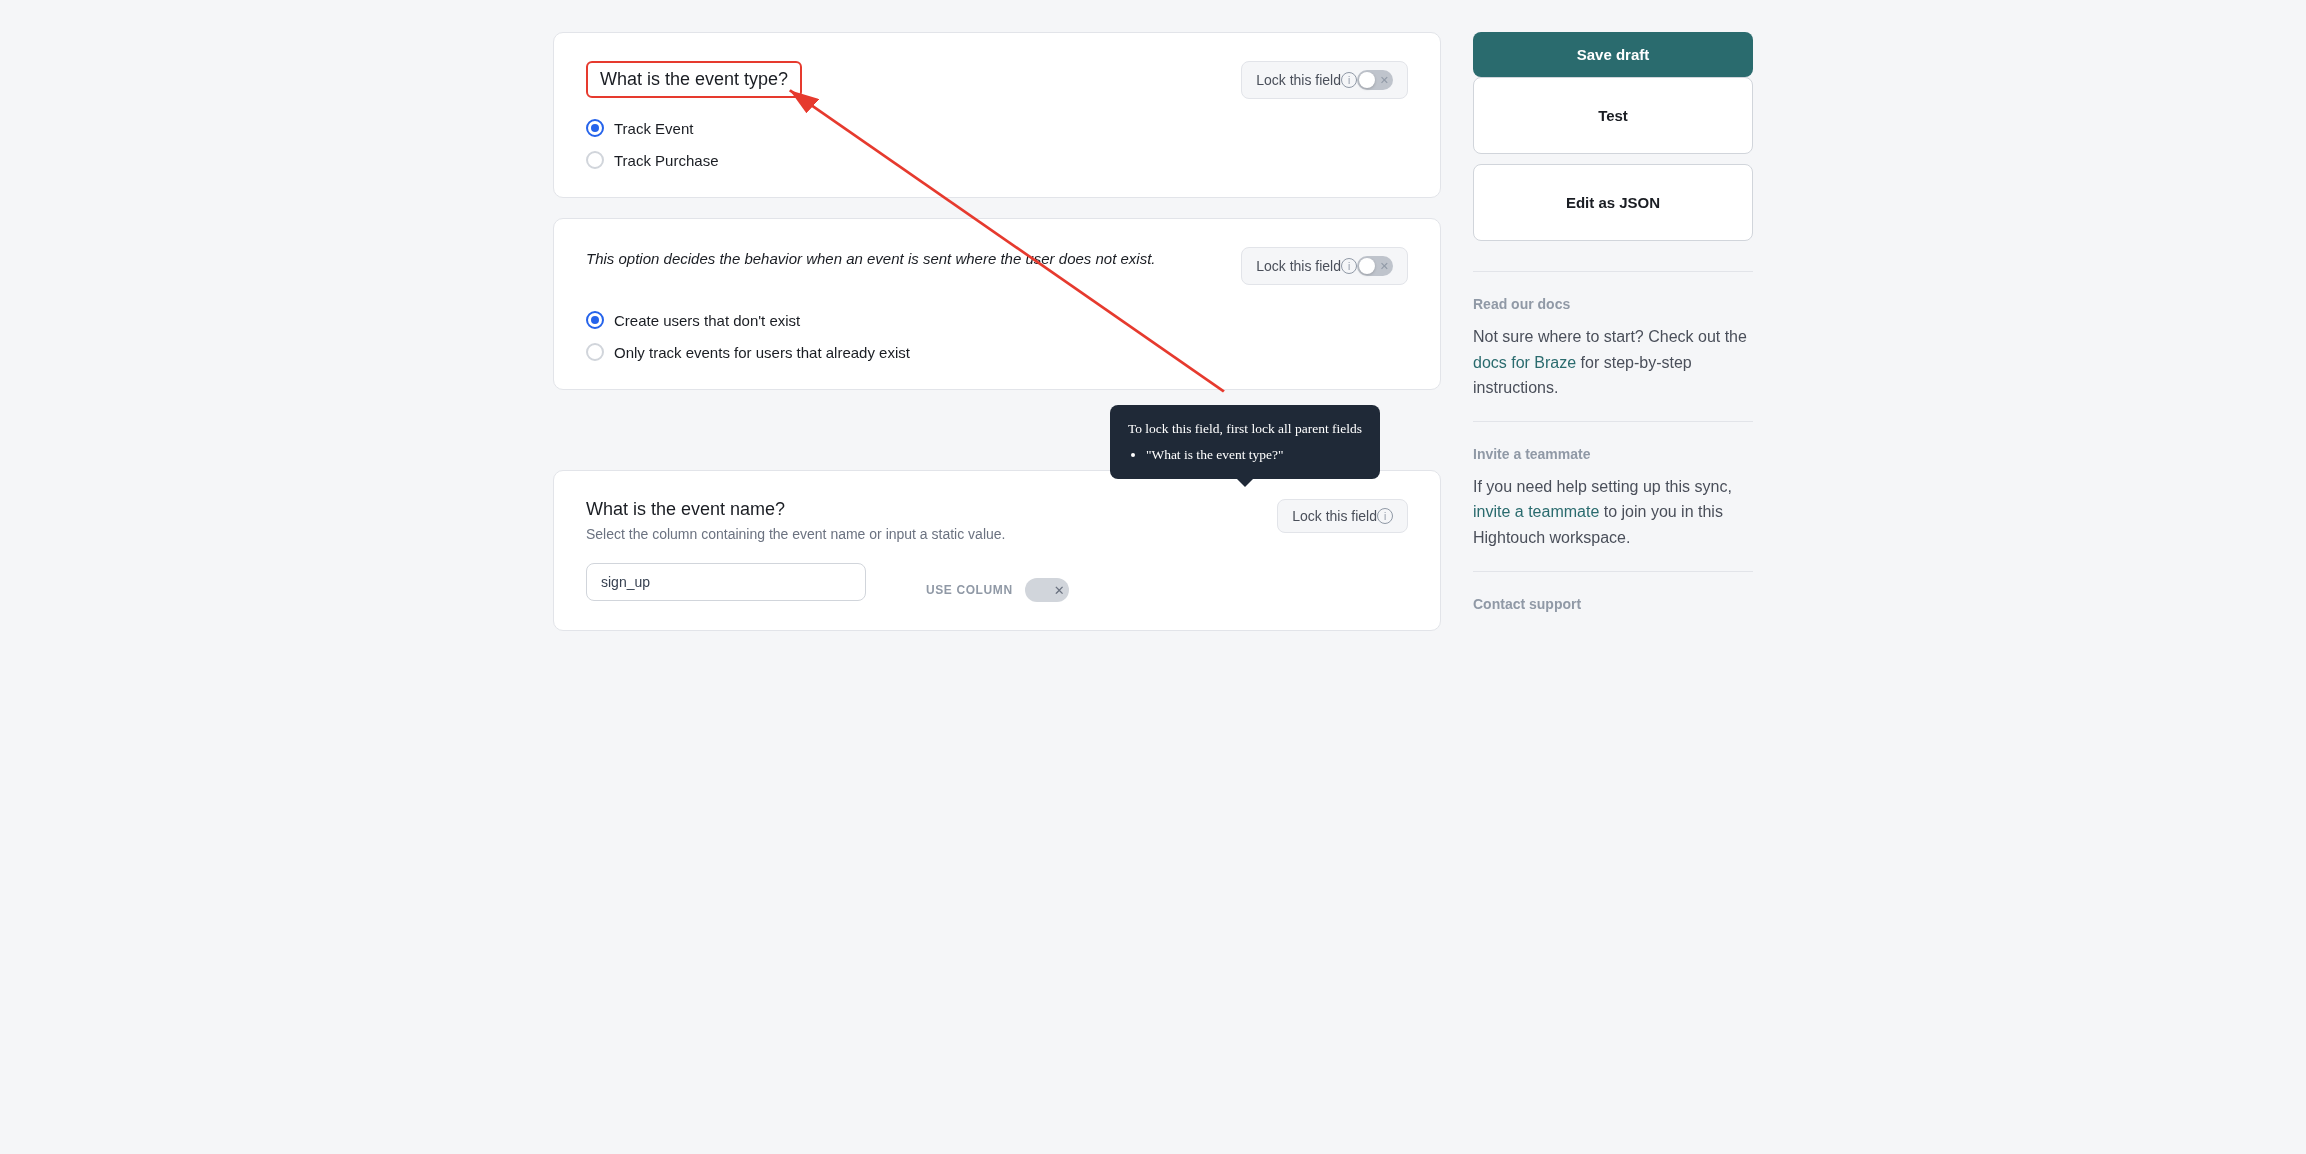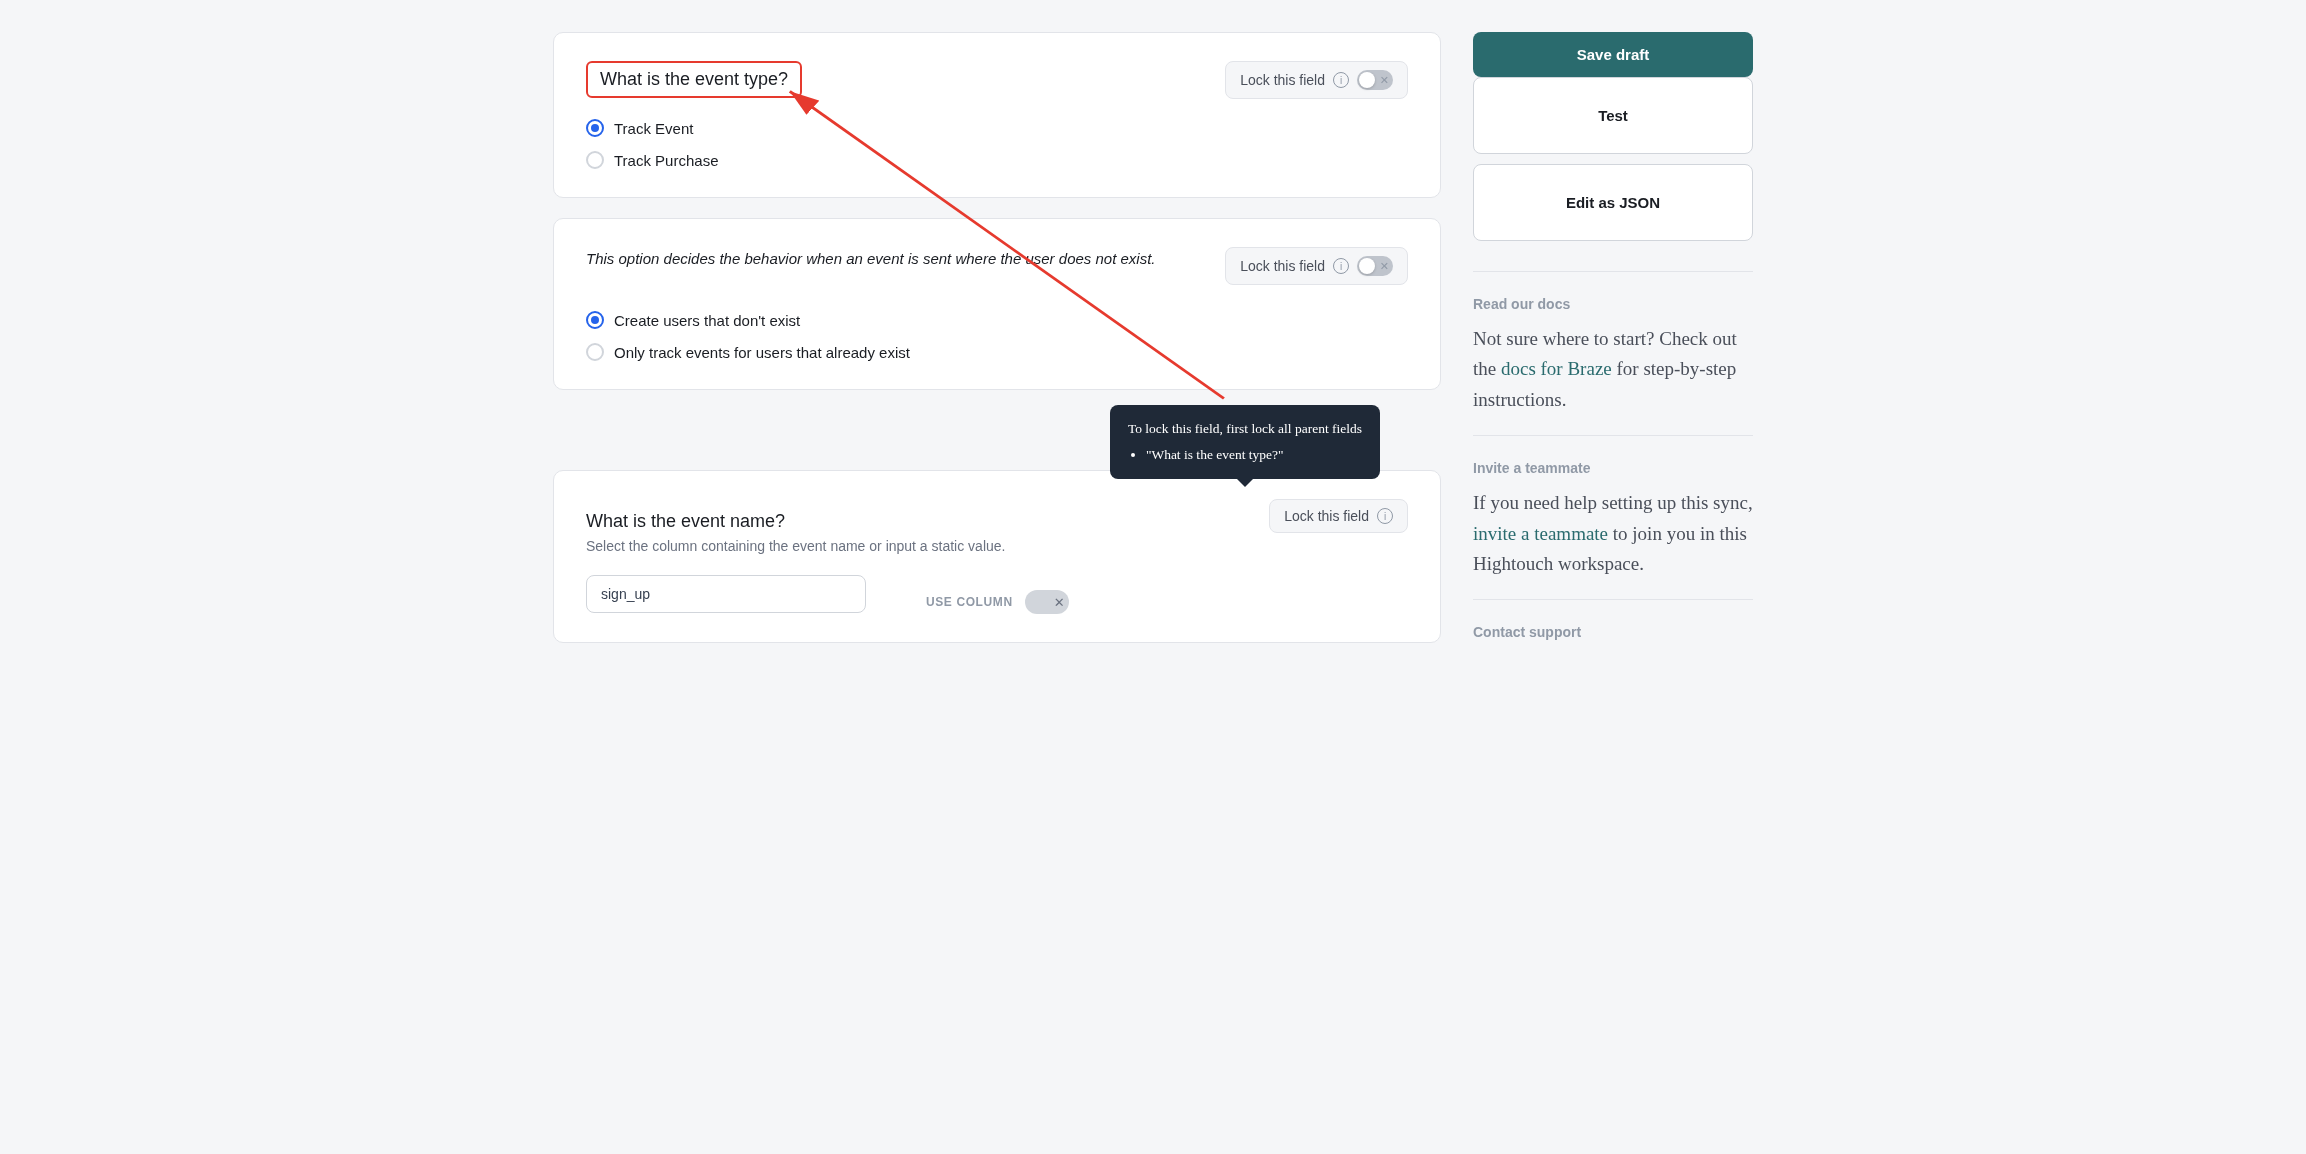--- a/index.html
+++ b/index.html
@@ -42,21 +42,20 @@
       color: #1a1d23;
     }
     .card-title.highlighted {
       border: 2.5px solid #e63a2e;
       border-radius: 6px;
       padding: 6px 12px;
     }
     .lock-field-container {
       display: flex;
       align-items: center;
-      gap: 8px;
       background: #f5f6f8;
       border: 1px solid #e2e4e9;
       border-radius: 8px;
       padding: 8px 14px;
       white-space: nowrap;
     }
     .lock-field-label {
       font-size: 14px;
       color: #4a4f5a;
     }
@@ -236,24 +235,23 @@
     .sidebar-section {
       margin-top: 24px;
     }
     .sidebar-section-title {
       font-size: 14px;
       font-weight: 600;
       color: #9099a6;
       margin-bottom: 12px;
     }
     .sidebar-text {
-      font-size: 19px;
+      font-size: 16px;
       color: #4a4f5a;
       line-height: 1.6;
-      font-family: Liberation Serif, serif;
     }
     .sidebar-link {
       color: #2a6b6e;
       text-decoration: none;
       font-weight: 500;
     }
     .sidebar-divider {
       border: none;
       border-top: 1px solid #e2e4e9;
       margin: 20px 0;
@@ -320,21 +318,21 @@
           <ul>
             <li>"What is the event type?"</li>
           </ul>
           <div class="tooltip-arrow-down"></div>
         </div>
       </div>
 
       <div class="card" style="margin-top:80px; position:relative;">
         <div class="card-header">
           <div>
-            <div class="card-title" style="margin-bottom:6px;margin-top:12px;">What is the event name?</div>
+            <div class="card-title" style="margin-bottom:6px;">What is the event name?</div>
             <div style="font-size:14px;color:#6b7280;">Select the column containing the event name or input a static value.</div>
           </div>
           <div class="lock-field-container">
             <span class="lock-field-label">Lock this field</span>
             <span class="info-icon">i</span>
           </div>
         </div>
         <div style="display:flex; align-items:center; gap:60px; margin-top:16px;">
           <input class="input-field" value="sign_up" placeholder="Enter event name" style="">
           <div class="use-column-row">

